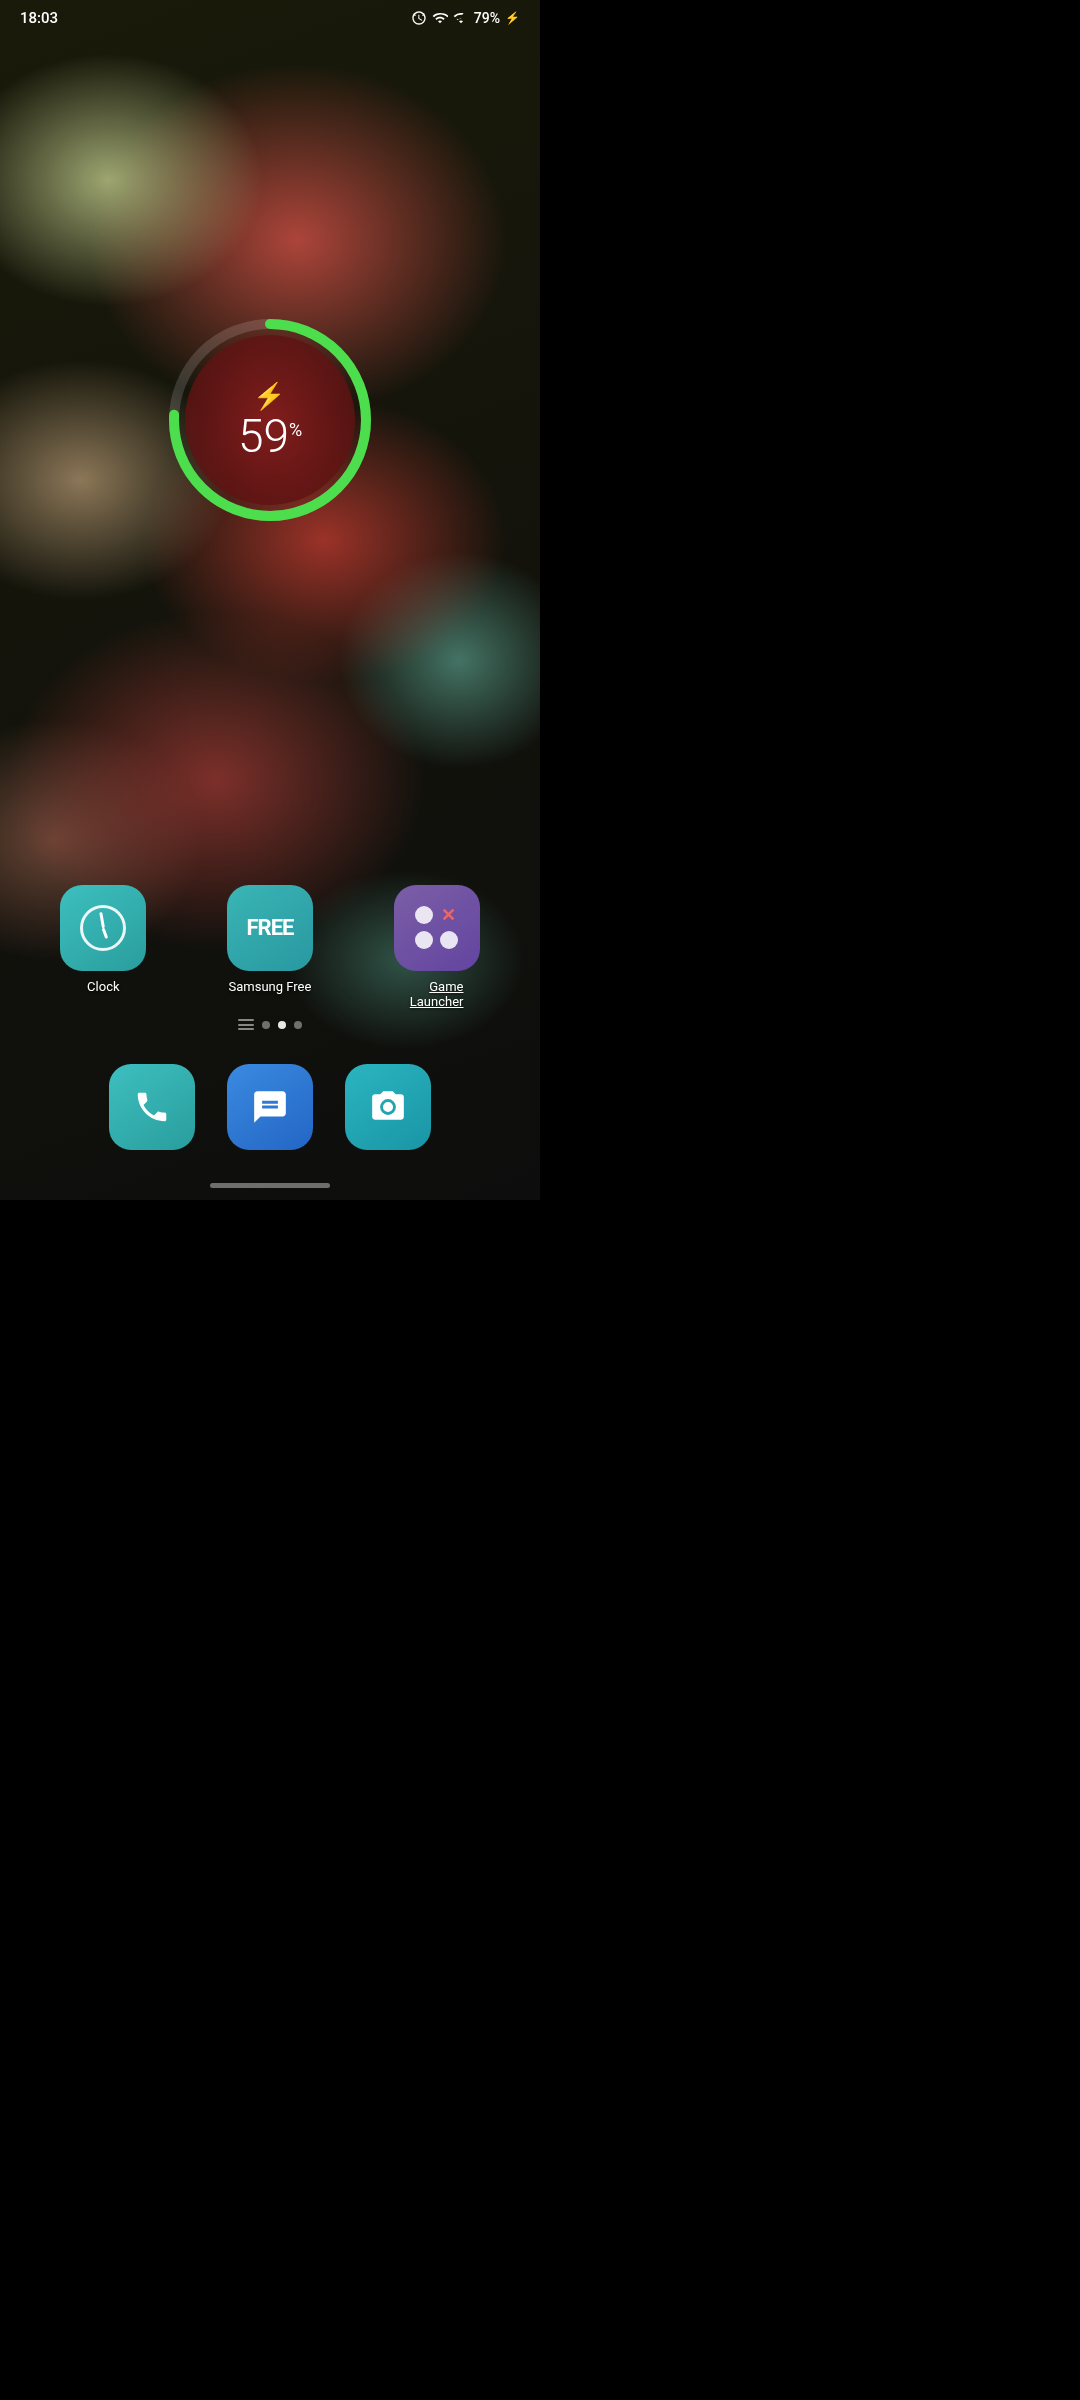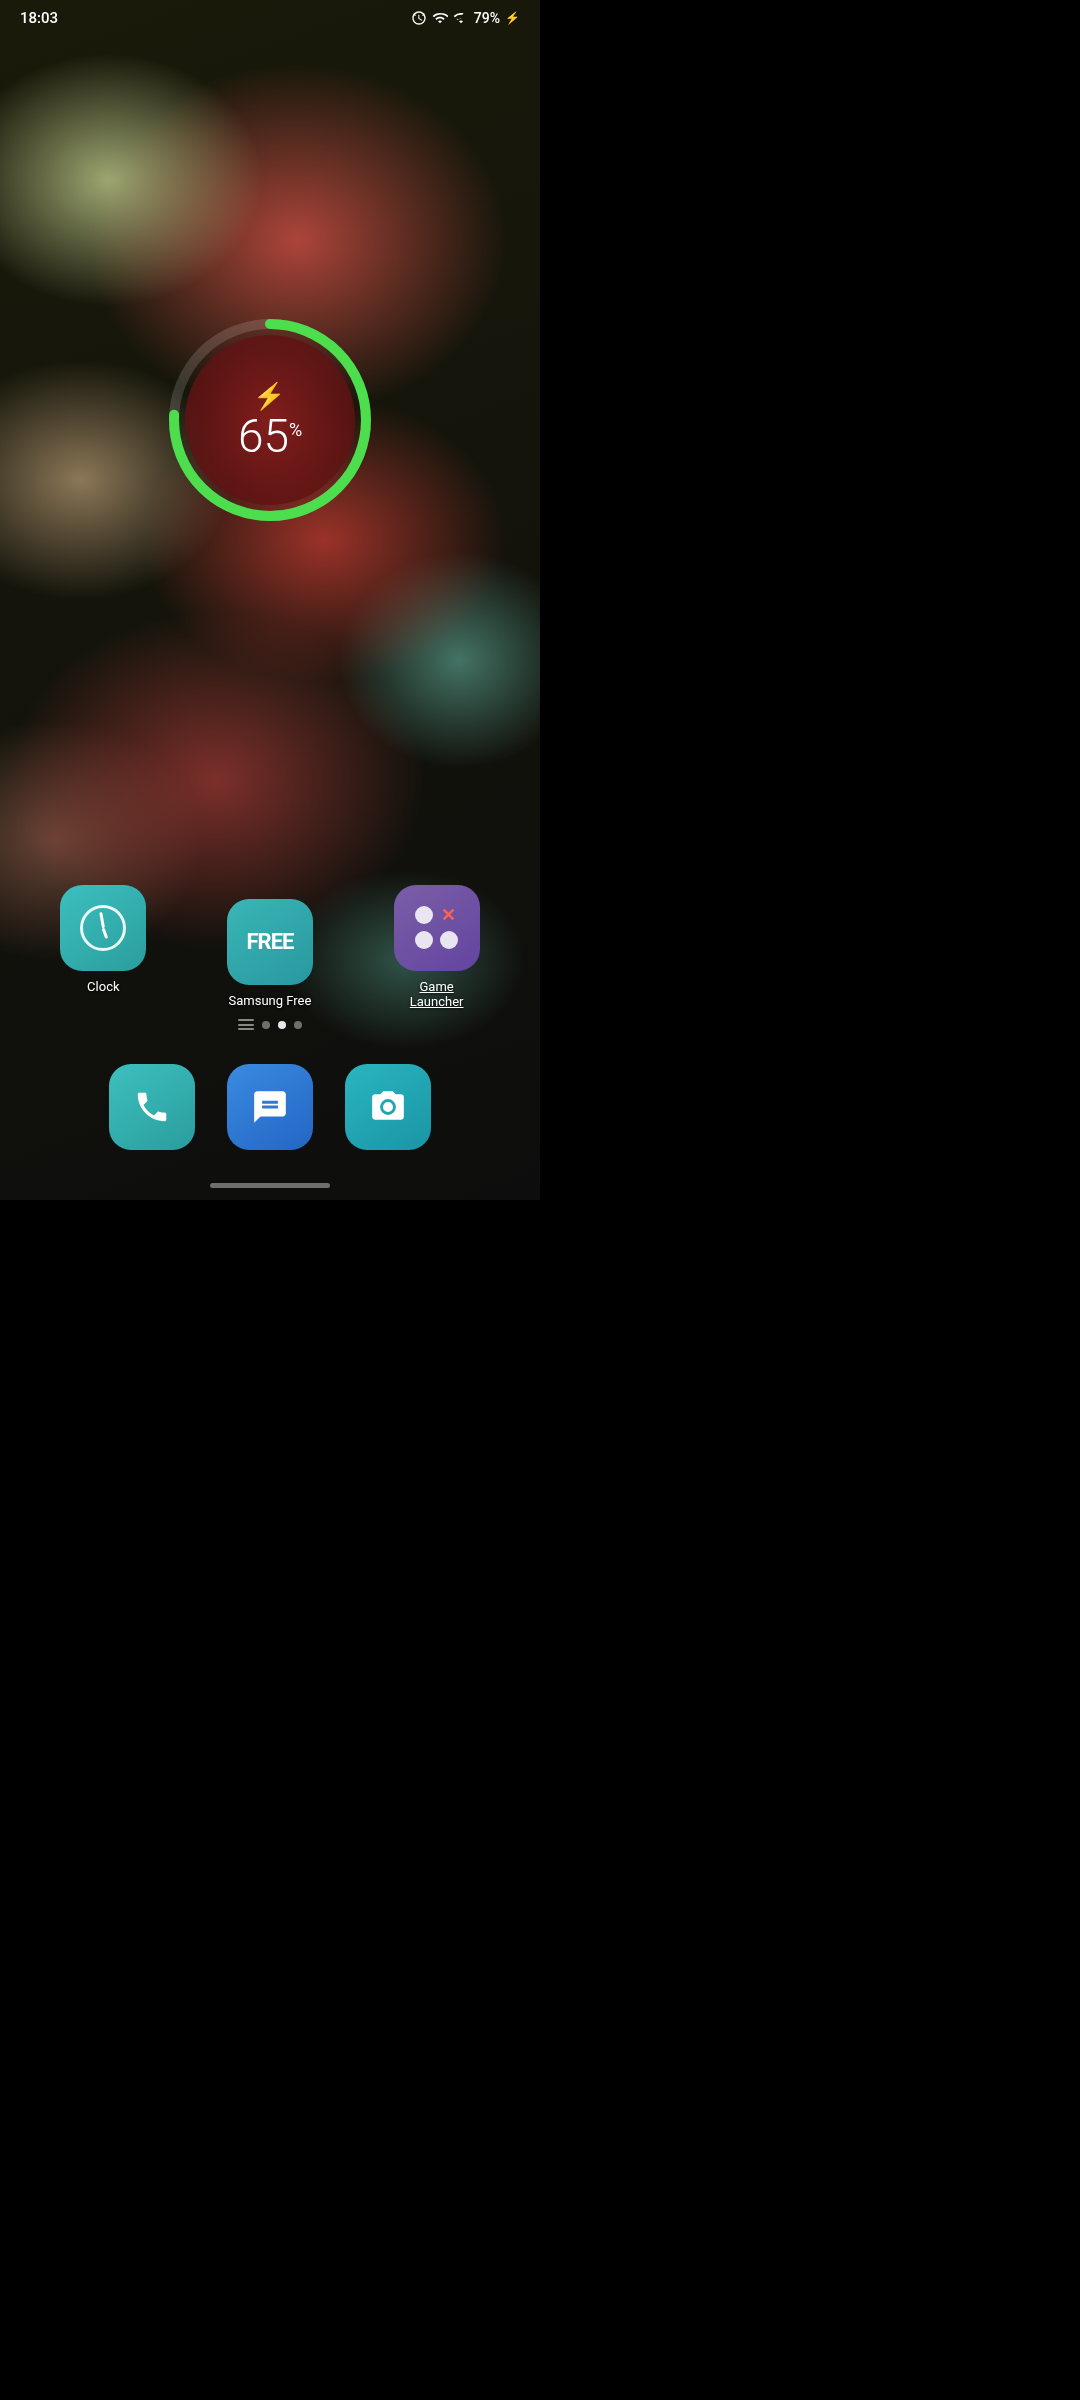--- a/index.html
+++ b/index.html
@@ -145,35 +145,34 @@
       font-size: 32px;
       color: #fff;
     }
 
     .app-icon.teal {
       background: linear-gradient(145deg, #3dbfbf, #2a9d9d);
     }
 
     .app-icon.teal-dark {
       background: linear-gradient(145deg, #3ab5b5, #2898a0);
-      margin-top: 14px;
     }
 
     .app-icon.purple {
       background: linear-gradient(145deg, #7b5ea7, #6344a0);
     }
 
     .app-icon.white-bg {
       background: #fff;
     }
 
     .app-label {
       color: #fff;
       font-size: 13px;
-      text-align: center;
+      text-align: right;
       line-height: 1.2;
       text-shadow: 0 1px 3px rgba(0,0,0,0.8);
     }
 
     
     .page-indicators {
       position: absolute;
       bottom: 170px;
       left: 50%;
       transform: translateX(-50%);
@@ -356,21 +355,21 @@
 <div class="battery-widget">
   <svg class="battery-ring-svg" viewBox="0 0 220 220">
 
     <circle class="ring-track" cx="110" cy="110" r="96"></circle>
 
     <circle class="ring-progress" cx="110" cy="110" r="96"></circle>
   </svg>
   <div class="battery-inner">
     <div class="battery-bolt">⚡</div>
     <div class="battery-percent">
-      <span>65</span><sup>%</sup>
+      <span>59</span><sup>%</sup>
     </div>
   </div>
 </div>
 
 <div class="app-grid">
 
   <div class="app-item">
     <div class="app-icon teal">
       <div class="clock-face">
         <div class="clock-hand-minute"></div>

